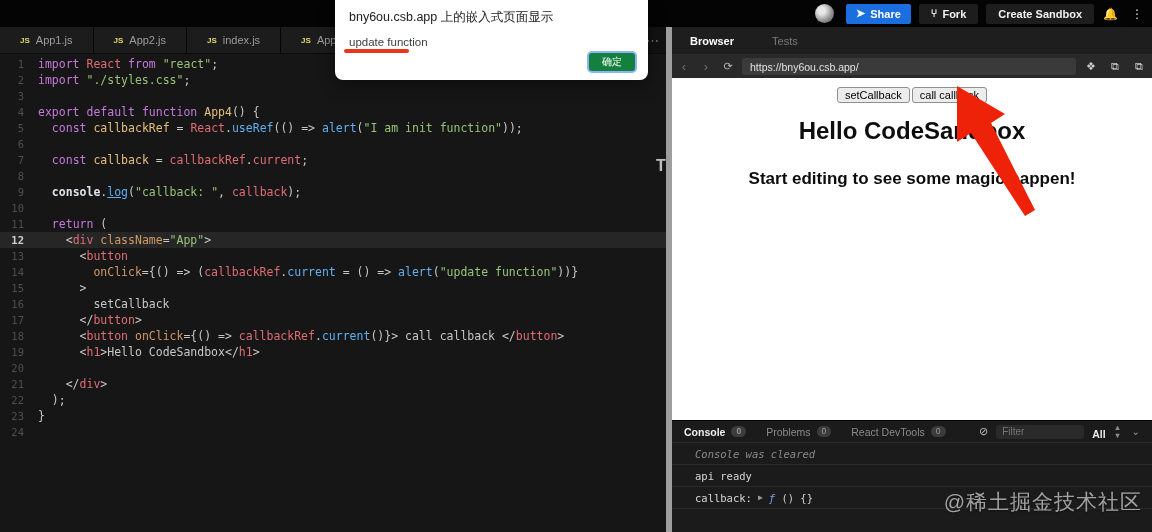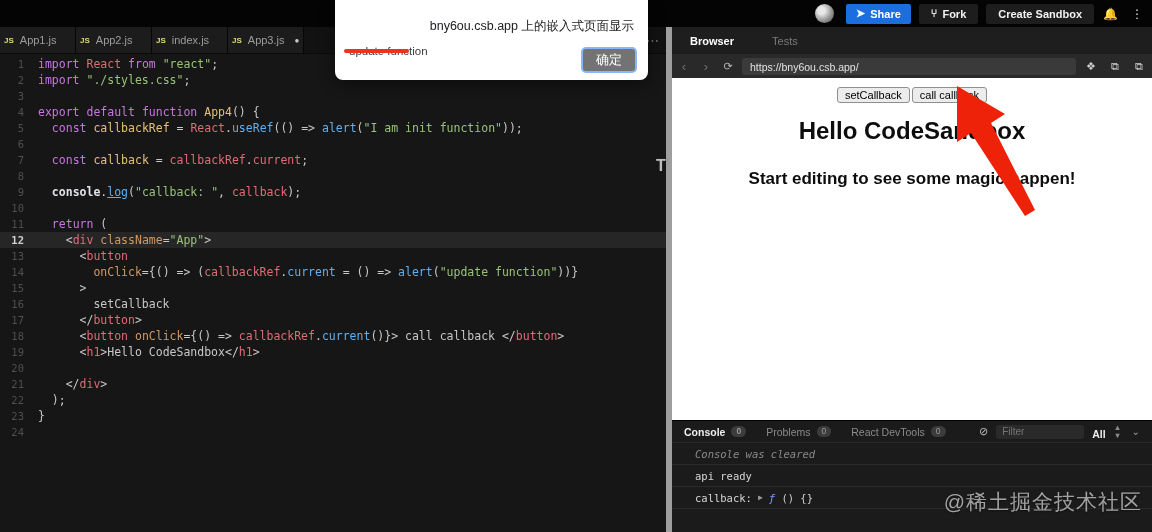--- a/index.html
+++ b/index.html
@@ -11,21 +11,21 @@
   .topbar { position:absolute; left:0; top:0; width:1152px; height:27px; background:#040404; display:flex; align-items:center; justify-content:flex-end; gap:8px; padding-right:6px; }
   .avatar { width:19px; height:19px; border-radius:50%; background:radial-gradient(circle at 35% 35%, #e8e8e8 0 20%, #9a9a9a 55%, #474747 100%); margin-right:4px; }
   .btn-share { background:#1a6ee0; color:#fff; font-size:11px; font-weight:bold; border:none; border-radius:2px; height:20px; padding:0 10px; display:flex; align-items:center; gap:5px; cursor:pointer; }
   .btn-dark { background:#1d1d1d; color:#f2f2f2; font-size:11px; font-weight:bold; border:none; border-radius:2px; height:20px; padding:0 12px; display:flex; align-items:center; gap:5px; cursor:pointer; }
   .icon-glyph { font-size:11px; line-height:1; color:#fff; }
   .bell, .kebab-v { color:#e8e8e8; font-size:12px; width:18px; text-align:center; }
 
   
   .editor { position:absolute; left:0; top:27px; width:666px; height:505px; background:#161616; }
   .tabbar { position:relative; height:27px; background:#121212; display:flex; align-items:stretch; border-bottom:1px solid #0b0b0b; }
-  .tab { display:flex; align-items:center; gap:6px; padding:0 4px; min-width:76px; background:#1c1c1c; border-right:1px solid #060606; color:#9c9c9c; font-size:11px; }
+  .tab { display:flex; align-items:center; gap:6px; padding:0 20px; min-width:76px; background:#1c1c1c; border-right:1px solid #060606; color:#9c9c9c; font-size:11px; }
   .js-badge { color:#dcdc6e; font-size:8px; font-weight:bold; }
   .dirty-dot { color:#c9c9c9; font-size:8px; margin-left:4px; }
   .tab-overflow { position:absolute; right:2px; top:0; height:27px; display:flex; align-items:center; color:#8a8a8a; font-size:13px; letter-spacing:1px; padding:0 4px; }
   .code-area { position:relative; padding-top:2px; font-family:"DejaVu Sans Mono", monospace; font-size:11.5px; }
   .code-line { display:flex; height:16px; line-height:16px; white-space:pre; }
   .code-line.hl { background:#262626; }
   .ln { width:38px; text-align:right; padding-right:14px; color:#4f4f4f; flex:none; font-size:10.5px; }
   .code-line.hl .ln { color:#cfcfcf; font-weight:bold; }
   .lc { color:#c5c8c6; }
   .t-kw { color:#c678dd; }
@@ -76,24 +76,24 @@
   .crow { height:22px; display:flex; align-items:center; padding:0 23px; border-bottom:1px solid #2a2a2a; font-family:"DejaVu Sans Mono", monospace; font-size:10.5px; color:#d6d6d6; gap:6px; }
   .crow .muted { color:#8a8a8a; font-style:italic; }
   .fn-expander { color:#9a9a9a; font-size:8px; }
   .fn-f { color:#7c9ef8; font-style:italic; }
   .fn-rest { color:#cfcfcf; }
 
   .watermark { position:absolute; right:10px; bottom:16px; color:rgba(255,255,255,0.6); font-size:21px; letter-spacing:1px; text-shadow:0 1px 2px rgba(0,0,0,0.45); z-index:30; }
 
   
   .dialog { position:absolute; left:335px; top:0; width:313px; height:80px; background:#fff; border-radius:0 0 8px 8px; box-shadow:0 4px 16px rgba(0,0,0,0.45); z-index:40; }
-  .dialog-title { font-size:12.5px; color:#202124; padding:18px 14px 0 14px;text-align:right; }
+  .dialog-title { font-size:12.5px; color:#202124; padding:9px 14px 0 14px; }
   .dialog-msg { font-size:11.5px; color:#3c4043; padding:10px 14px 0 14px; }
   .dialog-underline { position:absolute; left:9px; top:49px; width:65px; height:4px; background:#e8361a; border-radius:2px; }
-  .dialog-ok { position:absolute; right:11px; bottom:7px; background:#737373; color:#fff; font-size:13px; border:2px solid #8ab4f8; border-radius:5px; padding:2px 13px; cursor:pointer; }
+  .dialog-ok { position:absolute; right:11px; bottom:7px; background:#15803d; color:#fff; font-size:10px; border:2px solid #8ab4f8; border-radius:5px; padding:2px 13px; cursor:pointer; }
 </style>
 </head>
 <body>
 
 <div class="stage">
 
   <div class="topbar">
     <div class="avatar"></div>
     <button class="btn-share">
       <span class="icon-glyph">➤</span>

